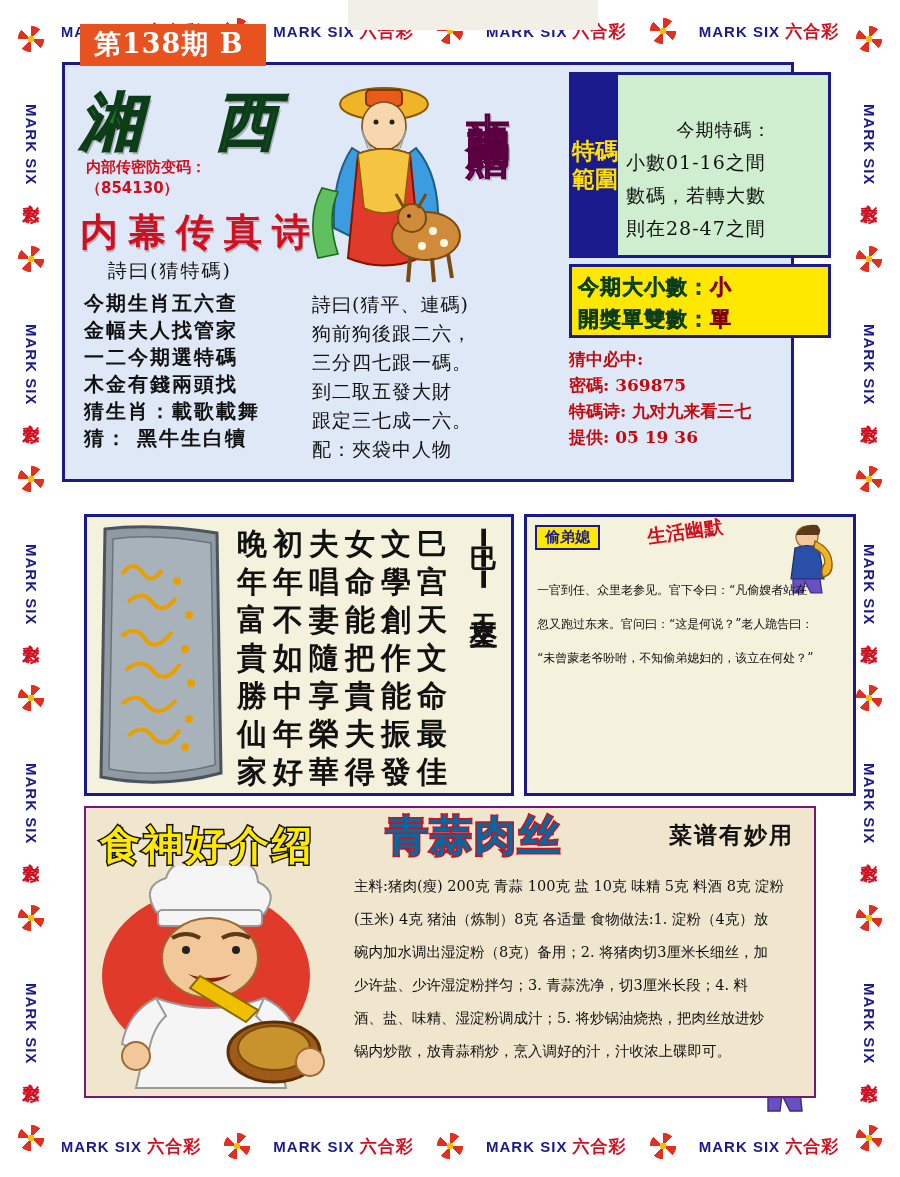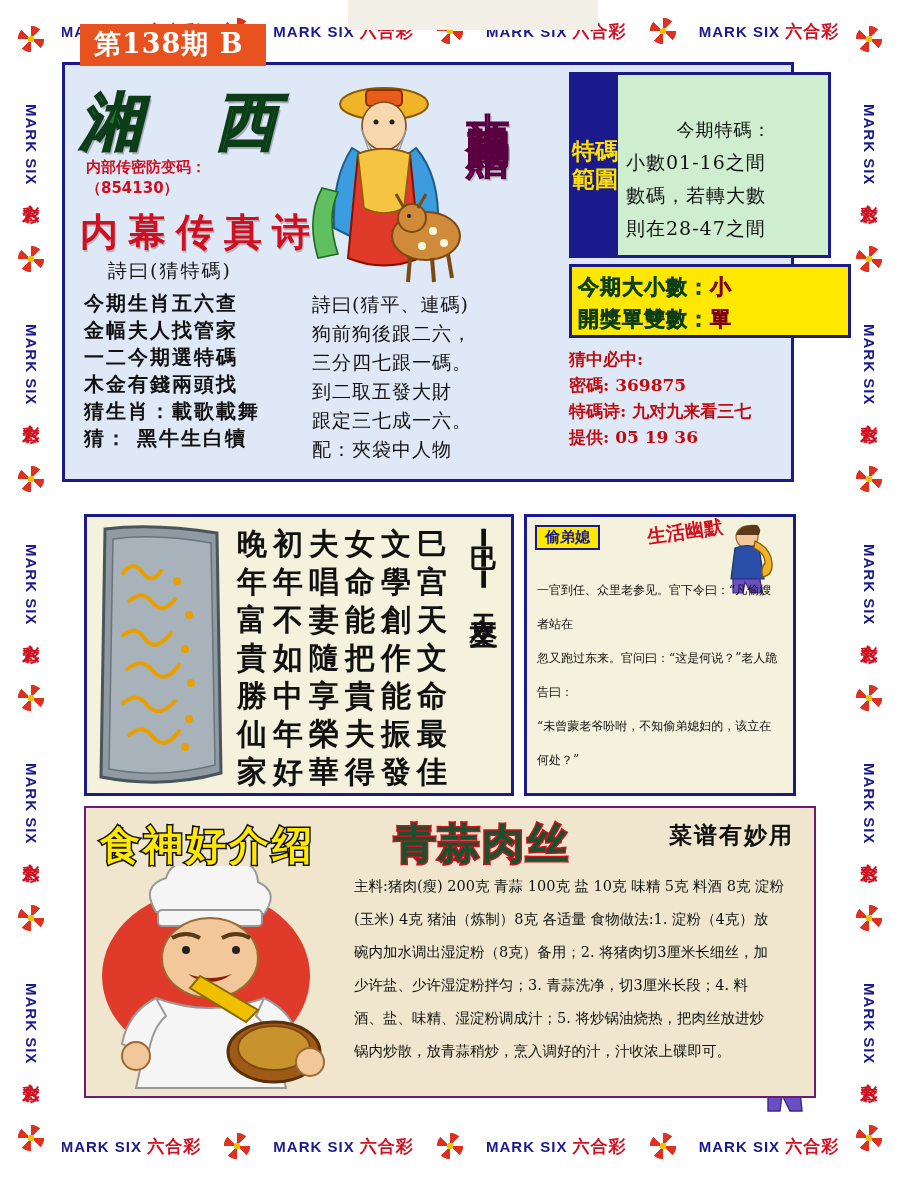--- a/index.html
+++ b/index.html
@@ -186,21 +186,21 @@
     font-family: "DejaVu Serif", serif;
     color: #111;
     font-size: 19px;
     line-height: 33px;
     letter-spacing: 1px;
   }
   .tema-body .t1 { display:block; text-align: center; font-size: 18px; margin-top: 30px; }
 
   .daxiao-box {
     position: absolute; left: 8px; top: 202px;
-    width: 282px; height: 74px;
+    width: 262px; height: 74px;
     border: 3px solid #1a1a8c;
     background: #ffe800;
     padding: 4px 6px;
   }
   .daxiao-line {
     font-size: 21px; font-weight: bold;
     color: #1a6a1a;
     font-family: "DejaVu Serif", serif;
     line-height: 32px;
     letter-spacing: 1px;
@@ -247,21 +247,21 @@
     font-size: 28px;
     color: #111;
     writing-mode: vertical-rl;
     line-height: 36px;
     letter-spacing: 4px;
     font-weight: bold;
     height: 262px;
   }
 
   #panel-mid-right {
-    position: absolute; left: 462px; top: 452px; width: 272px; height: 282px;
+    position: absolute; left: 462px; top: 452px; width: 332px; height: 282px;
     border: 3px solid #1a1a8c;
     background: #f4f1dc;
     overflow: hidden;
   }
   .tou-tag {
     position: absolute; left: 8px; top: 8px;
     background: #ffe800;
     border: 2px solid #1a1a8c;
     color: #1a1a8c;
     font-size: 15px; font-weight: bold;
@@ -294,28 +294,27 @@
   .shishen {
     position: absolute; left: 14px; top: 10px;
     font-size: 40px; font-weight: bold;
     color: #ffe800;
     -webkit-text-stroke: 3px #111;
     font-family: "DejaVu Serif", serif;
     letter-spacing: 3px;
     paint-order: stroke fill;
   }
   .dish-name {
-    position: absolute; left: 300px; top: 8px;
+    position: absolute; left: 300px; top: 0;
     font-size: 42px; font-weight: bold;
-    color: #14532d;
+    color: #0369a1;
     -webkit-text-stroke: 3px #d01020;
     font-family: "DejaVu Serif", serif;
     letter-spacing: 2px;
     paint-order: stroke fill;
-    margin-left: 8px;
   }
   .caipu {
     position: absolute; right: 20px; top: 12px;
     font-size: 23px; font-weight: bold;
     color: #111;
     font-family: "DejaVu Serif", serif;
     letter-spacing: 2px;
   }
   .recipe-body {
     position: absolute; left: 268px; top: 62px; right: 16px;

